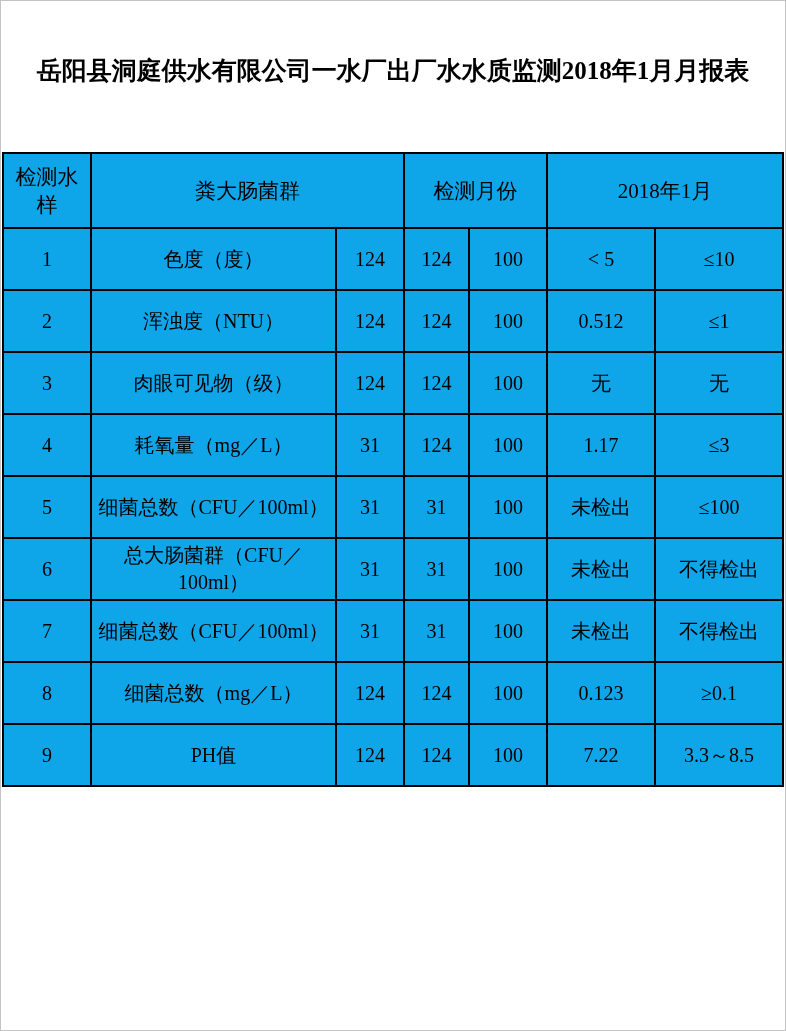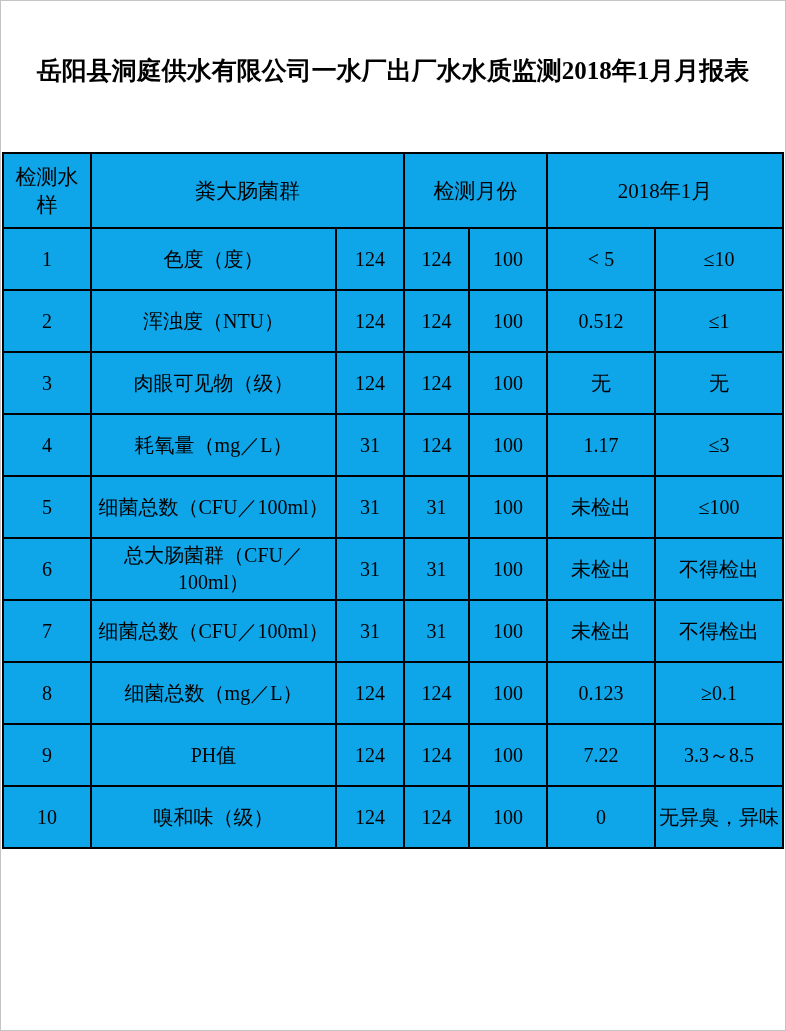--- a/index.html
+++ b/index.html
@@ -136,23 +136,14 @@
     </tr>
     <tr class="data-row">
       <td>9</td>
       <td>PH值</td>
       <td>124</td>
       <td>124</td>
       <td>100</td>
       <td>7.22</td>
       <td>3.3～8.5</td>
     </tr>
-    <tr class="data-row">
-      <td>10</td>
-      <td>嗅和味（级）</td>
-      <td>124</td>
-      <td>124</td>
-      <td>100</td>
-      <td>0</td>
-      <td class="tight">无异臭，异味</td>
-    </tr>
   </tbody>
 </table>
 
 </body></html>

